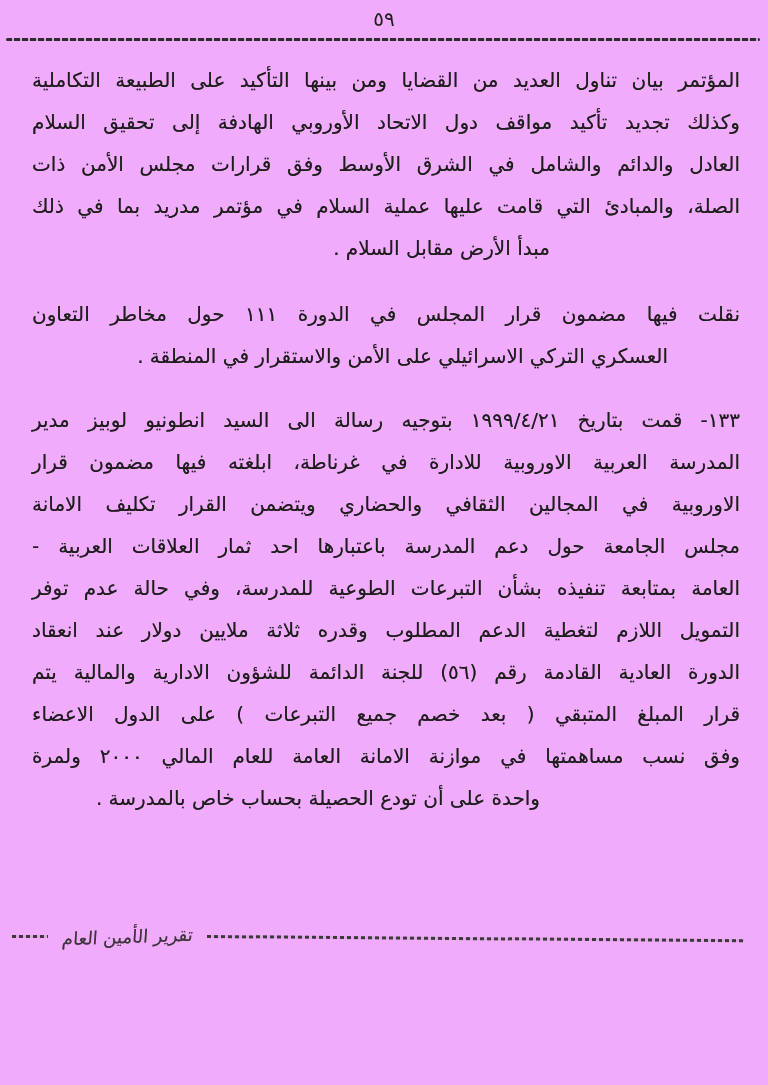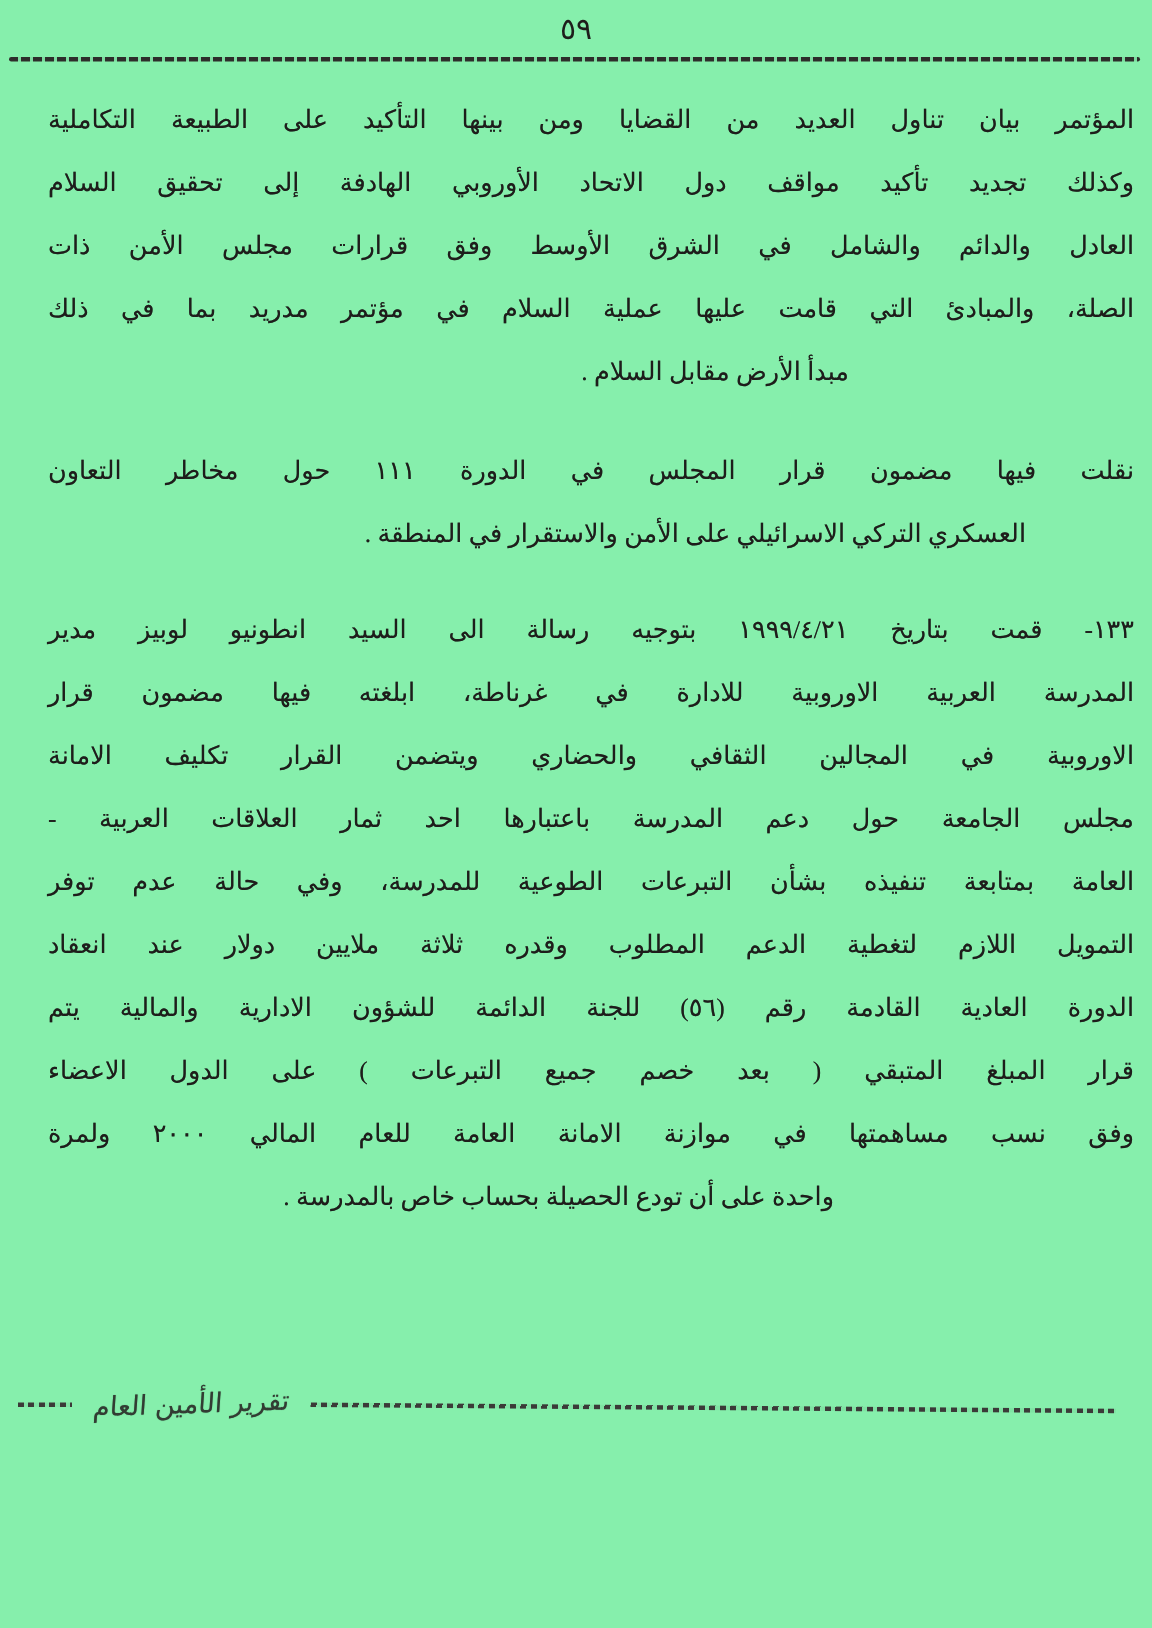--- a/index.html
+++ b/index.html
@@ -1,44 +1,43 @@
 <!DOCTYPE html>
 <html lang="ar"><head>
 <meta charset="utf-8">
 <style>
   html, body { margin: 0; padding: 0; background: #e8e8e6; }
   .page {
     position: relative;
     width: 768px;
     height: 1085px;
     margin: 0 auto;
-    background: #86efac;
+    background: #f0abfc;
     direction: rtl;
     font-family: "DejaVu Sans", sans-serif;
     color: #1e1d1b;
     overflow: hidden;
   }
   .page-number {
     text-align: center;
     padding-top: 6px;
     font-size: 20px;
     letter-spacing: 7px;
     line-height: 26px;
   }
   .divider {
     margin: 6px 8px 0 6px;
     height: 3px;
     background: repeating-linear-gradient(90deg, #2e2d2b 0 6px, rgba(0,0,0,0.08) 6px 8px);
     border-radius: 2px;
   }
   .para {
     margin-left: 32px;
-    margin-right: 12px;
-    font-size: 17px;
-    font-family: Liberation Serif, serif;
+    margin-right: 28px;
+    font-size: 20px;
   }
   .para .line {
     line-height: 42px;
     height: 42px;
     text-align: justify;
     text-align-last: justify;
     white-space: nowrap;
     text-shadow: 0 0 0.4px rgba(20,20,20,0.55);
   }
   .para .line.last { text-align-last: right; }

